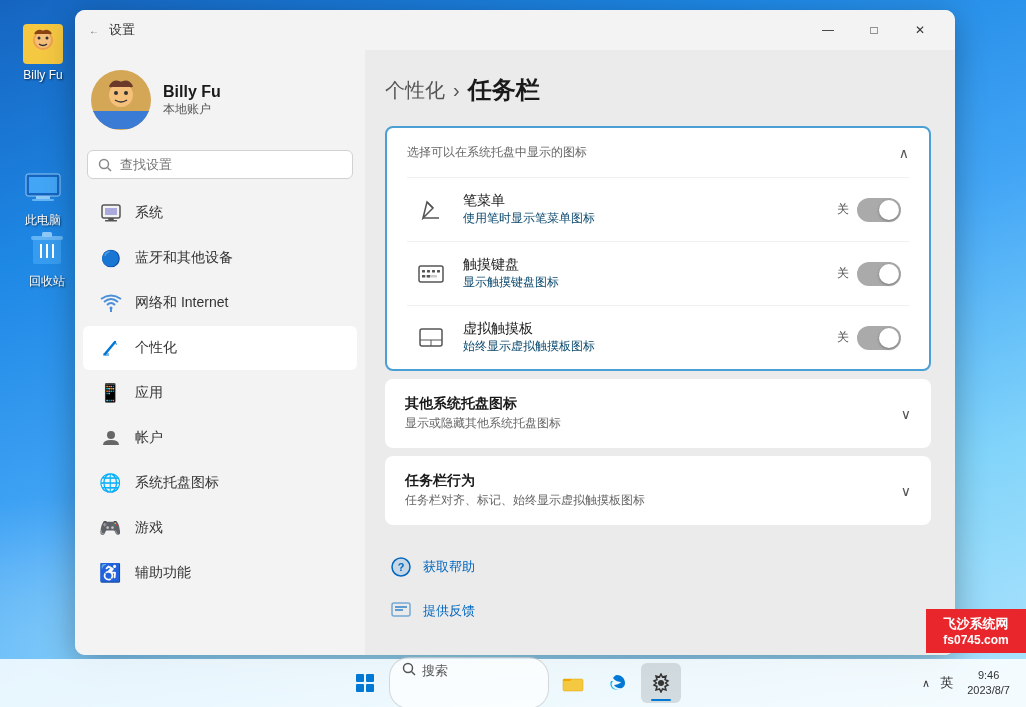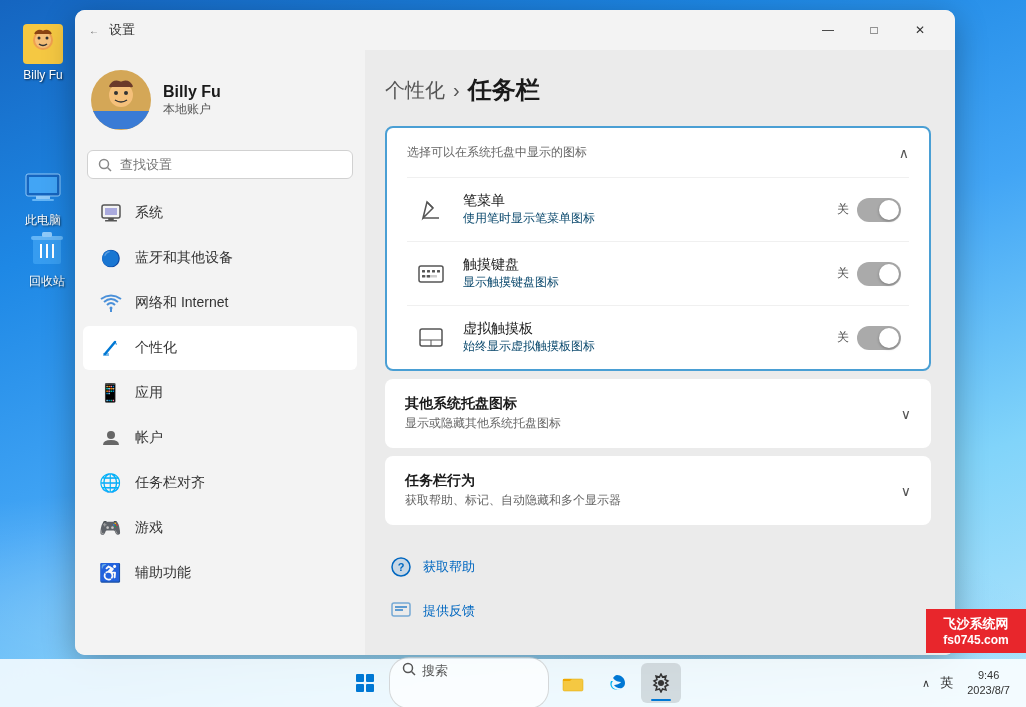--- a/index.html
+++ b/index.html
@@ -549,21 +549,21 @@
         <span class="nav-icon">
           <svg width="20" height="20" viewBox="0 0 20 20">
               <circle cx="10" cy="7" r="4" fill="#666"></circle>
               <path d="M2 17 Q2 12 10 12 Q18 12 18 17" fill="#666"></path>
             </svg>
         </span>
         <span>帐户</span>
       </div>
       <div class="nav-item">
         <span class="nav-icon" style="font-size:18px;">🌐</span>
-        <span>任务栏对齐</span>
+        <span>系统托盘图标</span>
       </div>
       <div class="nav-item">
         <span class="nav-icon" style="font-size:18px;">🎮</span>
         <span>游戏</span>
       </div>
       <div class="nav-item">
         <span class="nav-icon" style="font-size:18px;">♿</span>
         <span>辅助功能</span>
       </div>
     </div>
@@ -656,21 +656,21 @@
             <div class="card-subtitle">显示或隐藏其他系统托盘图标</div>
           </div>
           <span class="chevron">∨</span>
         </div>
       </div>
 
       <div class="settings-card">
         <div class="card-header">
           <div class="card-header-left">
             <div class="card-title">任务栏行为</div>
-            <div class="card-subtitle">获取帮助、标记、自动隐藏和多个显示器</div>
+            <div class="card-subtitle">任务栏对齐、标记、始终显示虚拟触摸板图标</div>
           </div>
           <span class="chevron">∨</span>
         </div>
       </div>
 
       <div class="help-links">
         <a class="help-link">
           <span class="help-link-icon">
             <svg width="22" height="22" viewBox="0 0 22 22">
                 <circle cx="11" cy="11" r="9" fill="#0067c0" opacity="0.15"></circle>

